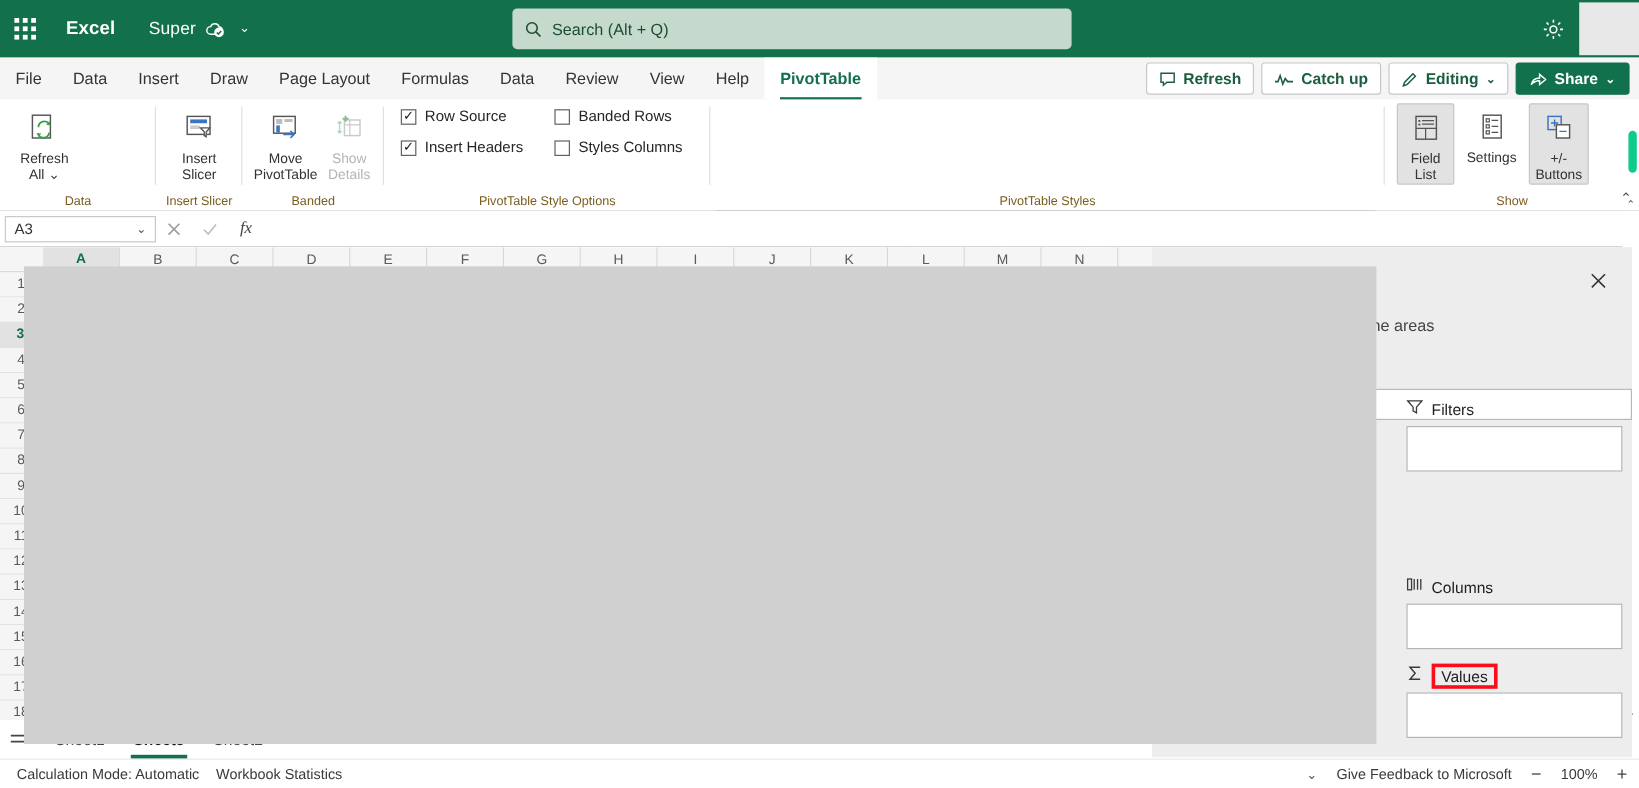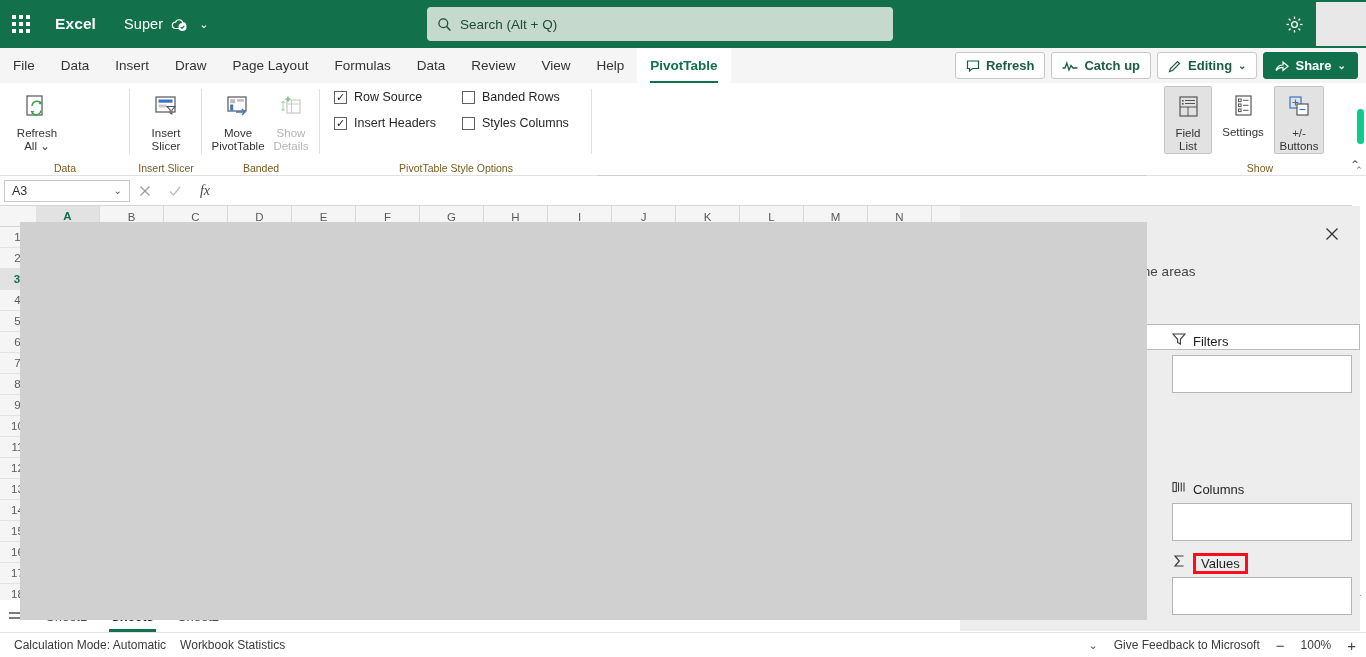--- a/index.html
+++ b/index.html
@@ -466,20 +466,24 @@
         <span class="chklbl">Banded Rows</span>
       </div>
       <div class="chkrow" style="left:142px; top:33px;">
         <span class="chkbox"></span>
         <span class="chklbl">Styles Columns</span>
       </div>
       <div class="glabel">PivotTable Style Options</div>
       <div class="sep"></div>
     </div>
 
+    <div class="rgroup" style="left:592px; width:562px;">
+      <div class="glabel">PivotTable Styles</div>
+      <div class="sep"></div>
+    </div>
 
     <div class="rgroup" style="left:1154px; width:212px;">
       <div class="bigbtn toggled" style="left:10px; width:48px; top:3px;">
         <span class="ic">
           <svg width="28" height="28" viewBox="0 0 28 28">
             <rect x="6" y="4" width="17" height="19" fill="none" stroke="#555" stroke-width="1.2"></rect>
             <line x1="6" y1="14" x2="23" y2="14" stroke="#555" stroke-width="1"></line>
             <line x1="14" y1="14" x2="14" y2="23" stroke="#555" stroke-width="1"></line>
             <g stroke="#555" stroke-width="1">
                 <line x1="11" y1="7.5" x2="21" y2="7.5"></line>

